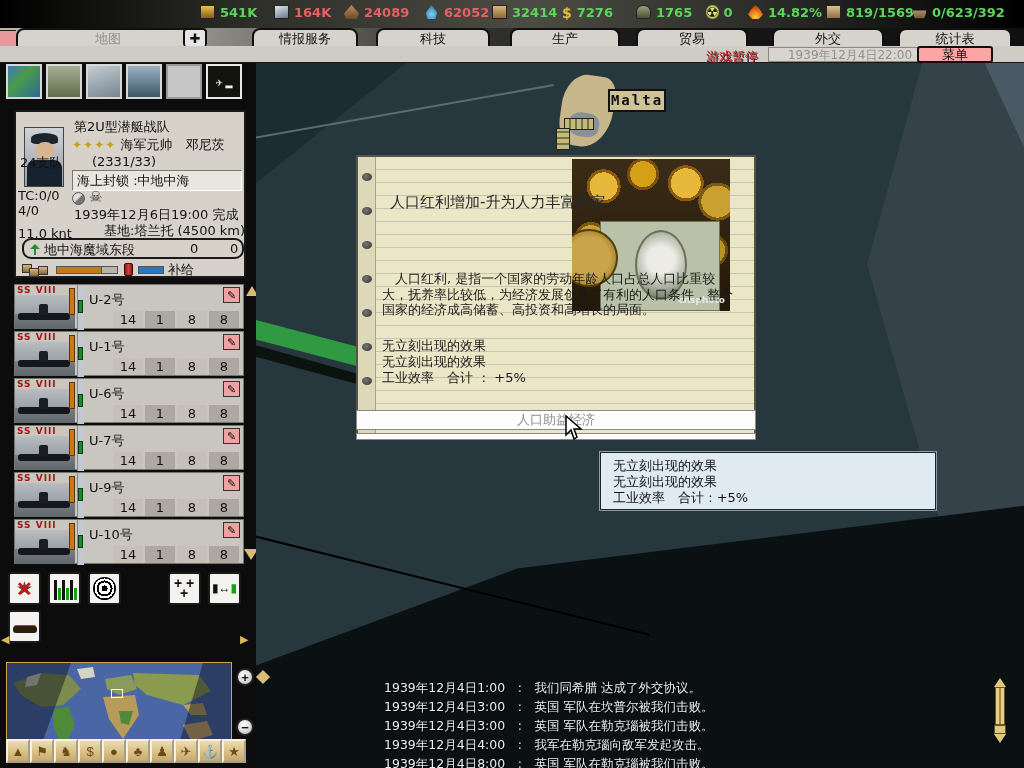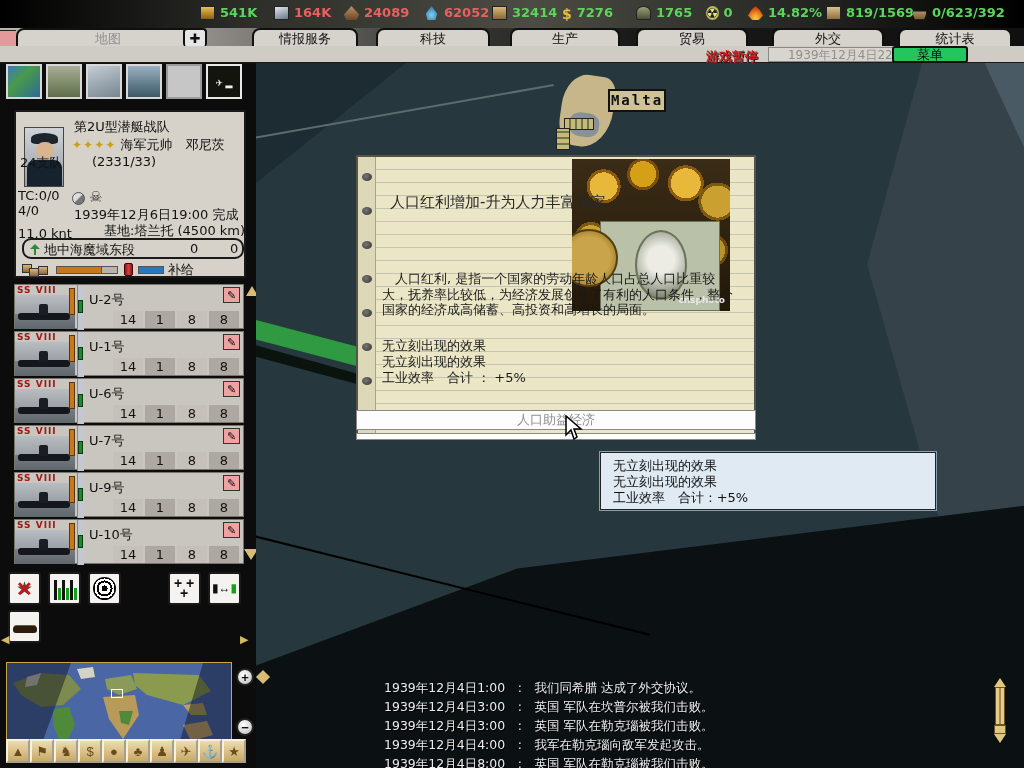--- a/index.html
+++ b/index.html
@@ -3,21 +3,21 @@
 <meta charset="utf-8">
 <style>
   html,body{margin:0;padding:0;background:#000;}
   #stage{position:relative;width:1024px;height:768px;overflow:hidden;
          font-family:"DejaVu Sans",sans-serif;background:#000;}
   #stage *{box-sizing:border-box;}
 
   
   #topbar{position:absolute;left:0;top:0;width:1024px;height:28px;
     background:linear-gradient(90deg,#000 0%,#2e2e2a 25%,#4c4c44 52%,#262624 78%,#000 100%);}
-  .res{position:absolute;top:5px;display:flex;align-items:flex-end;font-size:13px;font-weight:bold;}
+  .res{position:absolute;top:5px;display:flex;align-items:flex-start;font-size:13px;font-weight:bold;}
   .ri{width:15px;height:14px;display:inline-block;margin-right:5px;flex:none;}
   .ri-energy{background:linear-gradient(#e8c050,#8a6010);border:1px solid #222;}
   .ri-metal{background:linear-gradient(160deg,#dfe6ef,#6a7689);border:1px solid #222;}
   .ri-rares{background:linear-gradient(#c09060,#6a4828);clip-path:polygon(50% 0,100% 60%,85% 100%,15% 100%,0 60%);}
   .ri-oil{background:radial-gradient(circle at 50% 65%,#7ed0ea,#1858a0);clip-path:polygon(50% 0,88% 55%,76% 100%,24% 100%,12% 55%);}
   .ri-supplies{background:linear-gradient(#d8b878,#8a6838);border:1px solid #222;}
   .ri-money{color:#e8c040;font-size:14px;width:auto;}
   .ri-manpower{background:linear-gradient(#9aa078,#4a5038);border:1px solid #222;border-radius:45% 45% 15% 15%;}
   .ri-nuclear{color:#cad04e;font-size:14px;width:auto;background:radial-gradient(circle,#e8e87a 40%,#6a6a20);border-radius:50%;text-align:center;line-height:14px;color:#222;}
   .ri-dissent{background:radial-gradient(circle at 50% 85%,#f8d040,#e06010 55%,#902010);clip-path:polygon(50% 0,78% 28%,100% 68%,72% 100%,28% 100%,0 68%,22% 28%);}
@@ -25,24 +25,24 @@
   .ri-convoy{background:linear-gradient(#c8b088,#7a5c34);border:1px solid #222;clip-path:polygon(0 40%,100% 40%,80% 100%,20% 100%);}
 
   
   #tabstrip{position:absolute;left:0;top:28px;width:1024px;height:18px;
     background:linear-gradient(90deg,#b8b5af 0,#9a9892 180px,#3a3a36 430px,#181818 640px,#101010 100%);}
   #pinkcorner{position:absolute;left:0;top:30px;width:16px;height:32px;background:#e49a9a;border-top:1px solid #222;}
   .tab{position:absolute;top:28px;height:19px;background:#d6d3cd;border:2px solid #101010;border-bottom:none;
        border-radius:8px 8px 0 0;font-size:13px;text-align:center;line-height:15px;color:#111;padding:0;
        font-family:"DejaVu Sans",sans-serif;}
   #graystrip{position:absolute;left:0;top:46px;width:1024px;height:17px;background:#cfccc6;border-bottom:1px solid #1a1a1a;}
-  #pausetext{position:absolute;left:706px;top:48px;font-size:13px;font-weight:bold;color:#c62222;text-shadow:1px 1px 0 #222;}
+  #pausetext{position:absolute;left:706px;top:48px;font-size:13px;font-weight:normal;color:#c62222;text-shadow:1px 1px 0 #222;}
   #datebox{position:absolute;left:768px;top:47px;width:164px;height:15px;background:#d8d5cf;border:1px solid #8a8a84;
            font-size:12px;color:#8f8f8f;text-align:center;line-height:14px;}
-  #menubtn{position:absolute;left:892px;top:46px;width:76px;height:17px;background:#22c55e;border:2px solid #101010;
+  #menubtn{position:absolute;left:917px;top:46px;width:76px;height:17px;background:#fca5a5;border:2px solid #101010;
            border-radius:3px;font-size:13px;line-height:12px;text-align:center;color:#111;padding:0;}
 
   
   #sidebar{position:absolute;left:0;top:63px;width:256px;height:705px;background:#0c0c0c;}
   .sbtn{position:absolute;top:1px;width:36px;height:35px;border:2px solid #d8d8d8;padding:0;}
   .sb1{background:linear-gradient(135deg,#3a7ac0 0%,#4a9a4a 40%,#2a6a9a 100%);}
   .sb2{background:linear-gradient(#a8ae96,#5e6e48);}
   .sb3{background:linear-gradient(160deg,#c4ccd4,#76868f);}
   .sb4{background:linear-gradient(#9ab0c0,#3c5866);}
   .sb5{background:#c6c6c6;border-color:#9a9a9a;}
@@ -259,20 +259,21 @@
           <div class="face"></div>
           <div class="torso"></div>
         </div>
       <span class="ut" style="left:58px;top:6px">第2U型潜艇战队</span>
       <span class="ut" style="left:56px;top:24px">
         <span class="star">✦</span><span class="star">✦</span><span class="star">✦</span><span class="star">✦</span>
         <span>海军元帅</span>　<span>邓尼茨</span>
       </span>
       <span class="ut" style="left:4px;top:42px">24支队</span>
       <span class="ut" style="left:76px;top:42px">(2331/33)</span>
+      <div id="missionbox">海上封锁 :中地中海</div>
       <span class="ut" style="left:2px;top:76px">TC:0/0</span>
       <span class="ut" style="left:2px;top:91px">4/0</span>
       <div id="slashcirc"></div>
       <span id="skull">☠</span>
       <span class="ut" style="left:58px;top:94px">1939年12月6日19:00 完成</span>
       <span class="ut" style="left:88px;top:110px">基地:塔兰托 (4500 km)</span>
       <span class="ut" style="left:2px;top:114px">11.0 knt</span>
       <div id="regionbox">
         <div class="leaf"></div>
         <span class="ut" style="left:20px;top:1px">地中海魔域东段</span>

